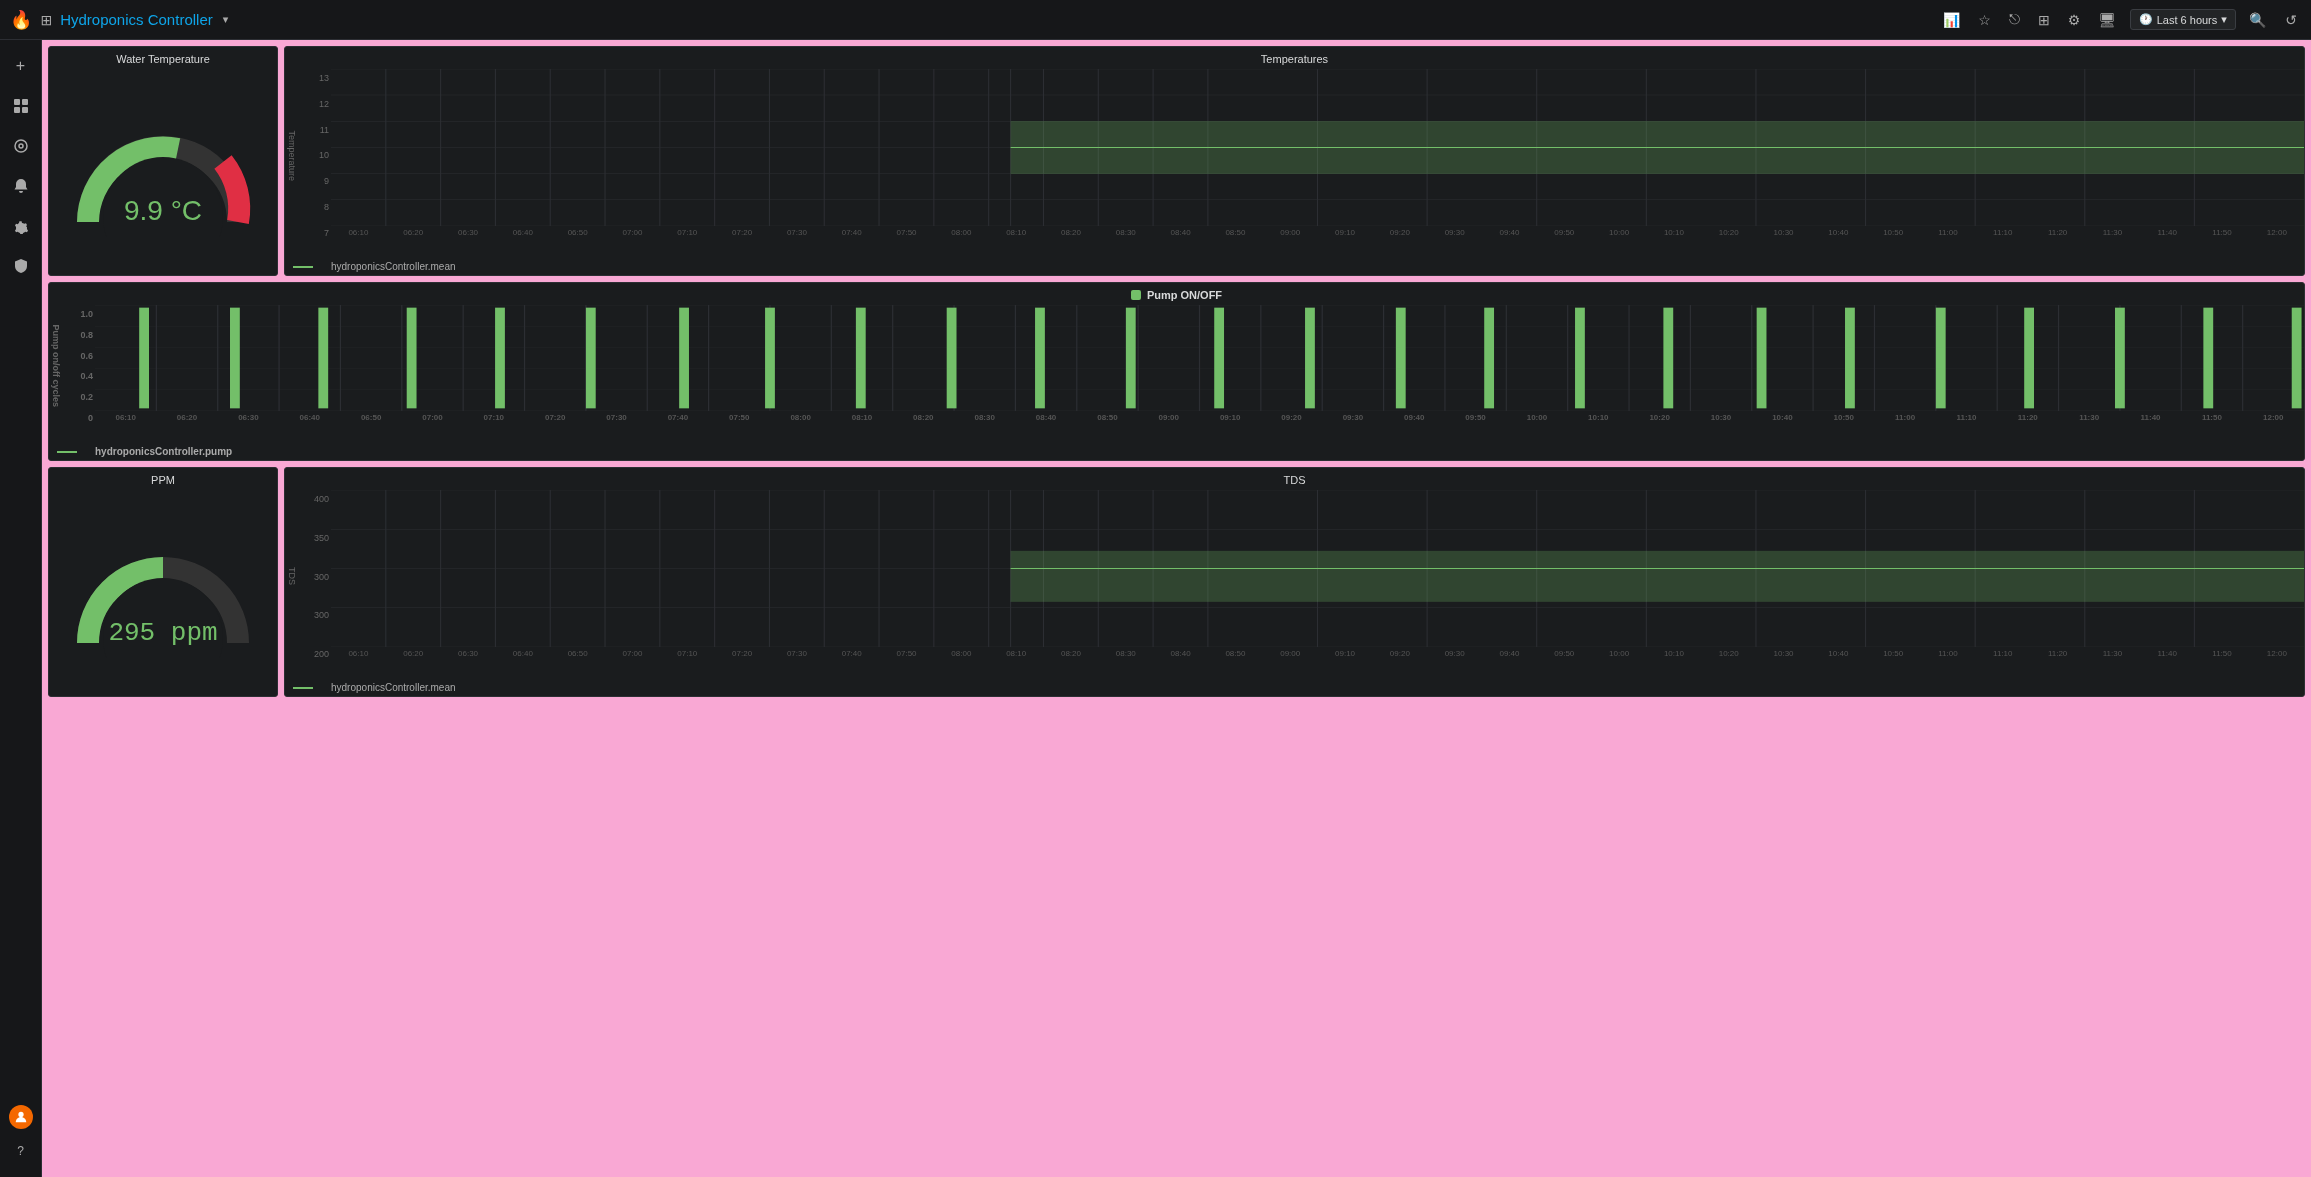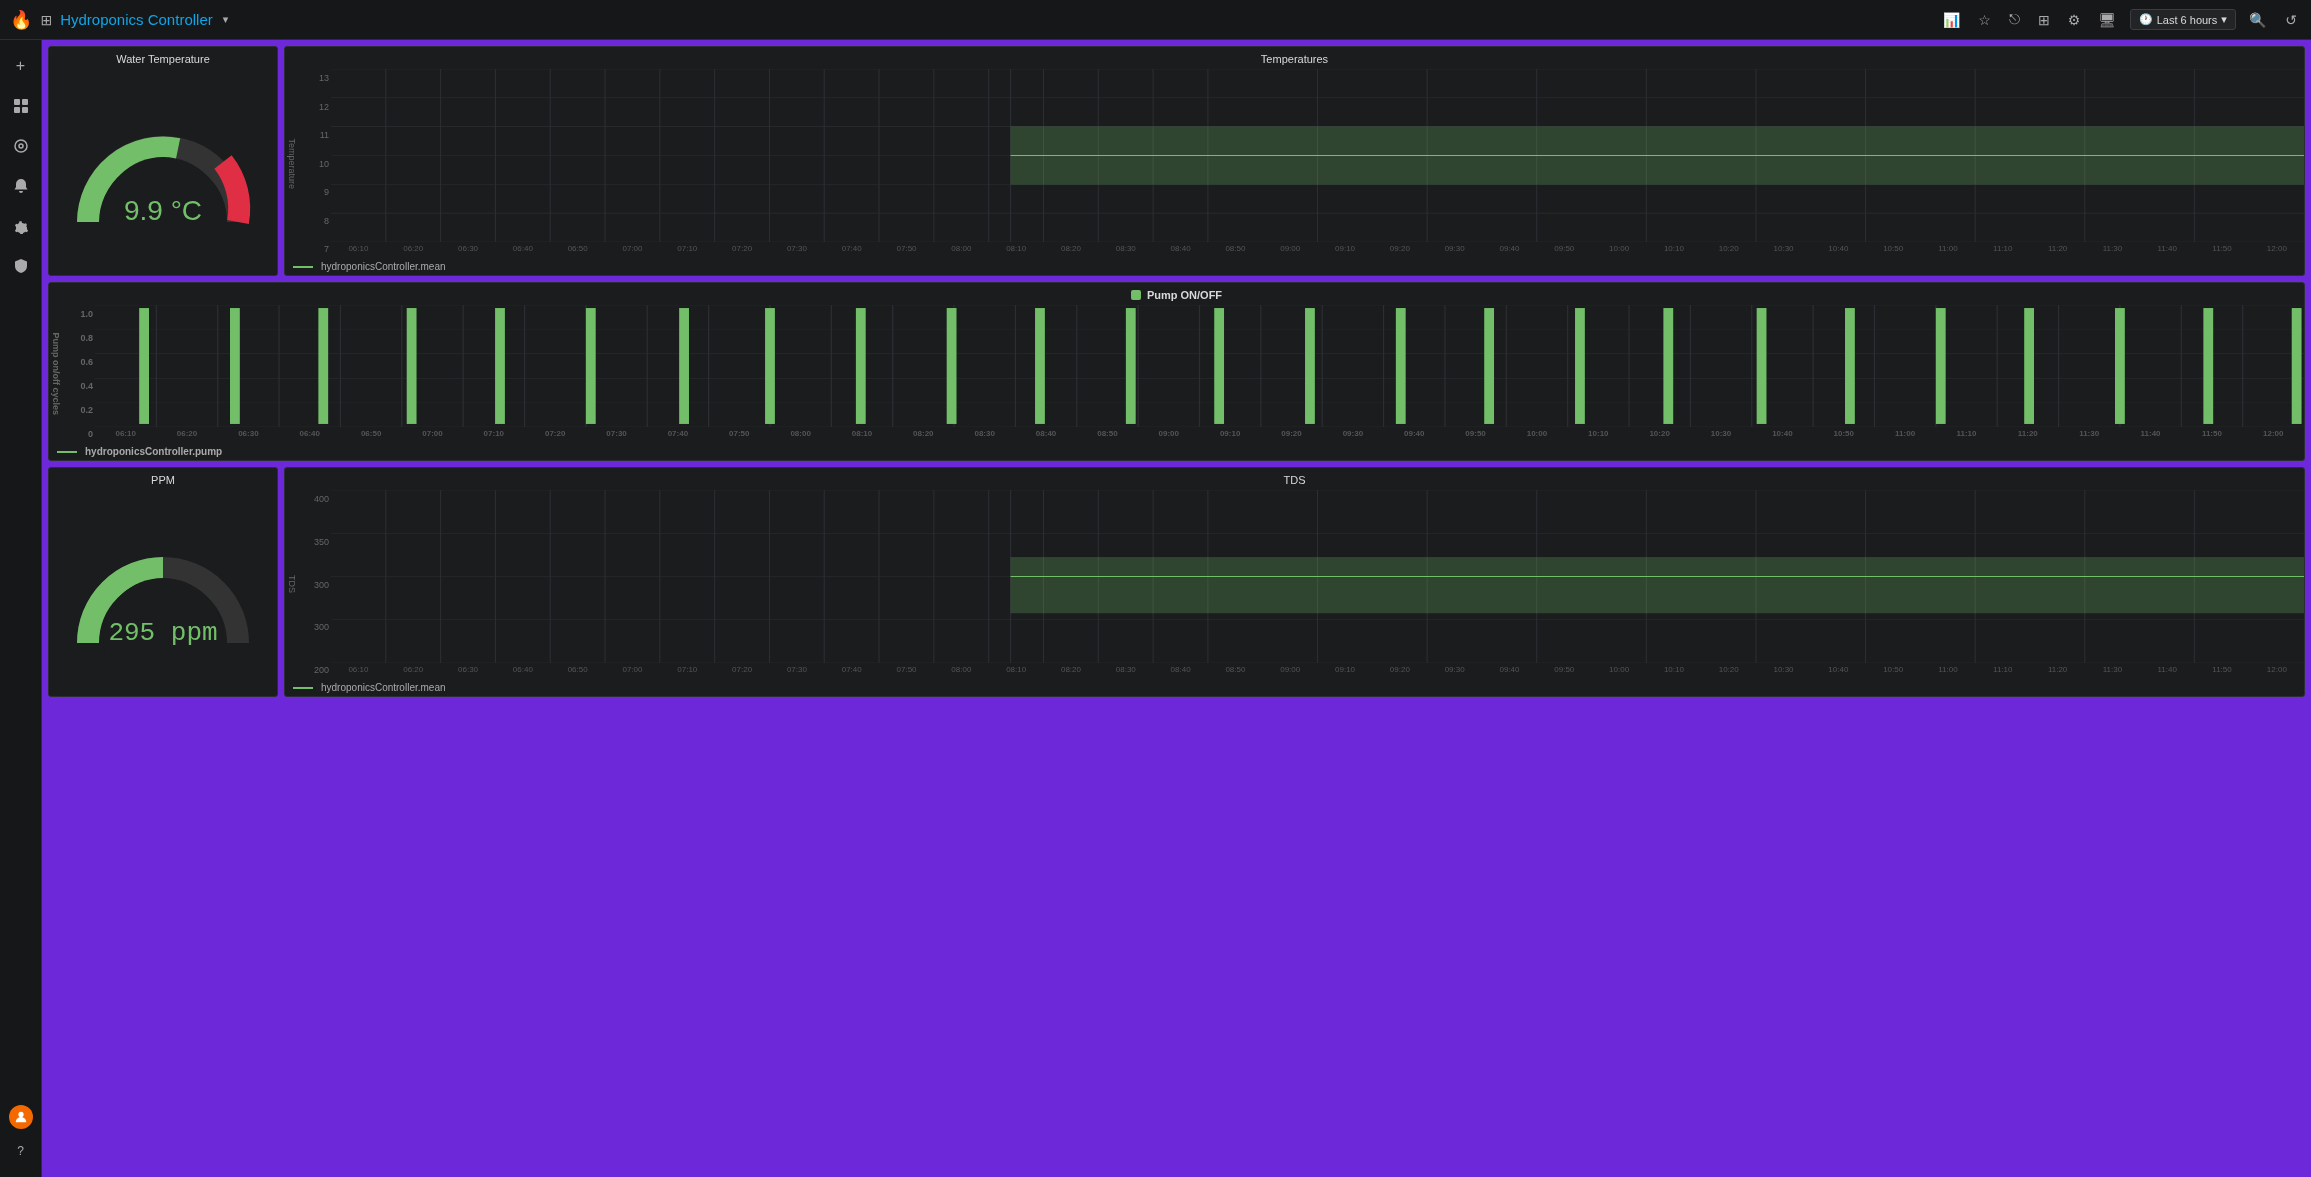--- a/index.html
+++ b/index.html
@@ -84,21 +84,21 @@
     }
 
     
     .main-content {
       flex: 1;
       display: flex;
       flex-direction: column;
       overflow-y: auto;
       padding: 6px;
       gap: 6px;
-      background: #6d28d9;
+      background: #f9a8d4;
     }
 
     
     .row-top, .row-bottom {
       display: flex;
       gap: 6px;
       height: 230px;
     }
     .row-middle {
       height: 220px;
@@ -151,22 +151,23 @@
       flex: 1;
       position: relative;
       overflow: hidden;
     }
     .chart-legend {
       padding: 3px 8px;
       font-size: 10px;
       color: #aaa;
       display: flex;
       align-items: center;
-      gap: 8px;
+      gap: 18px;
       flex-shrink: 0;
+      margin-top: 16px;
     }
     .legend-line {
       display: inline-block;
       width: 20px;
       height: 2px;
       background: #73bf69;
       vertical-align: middle;
     }
 
     

